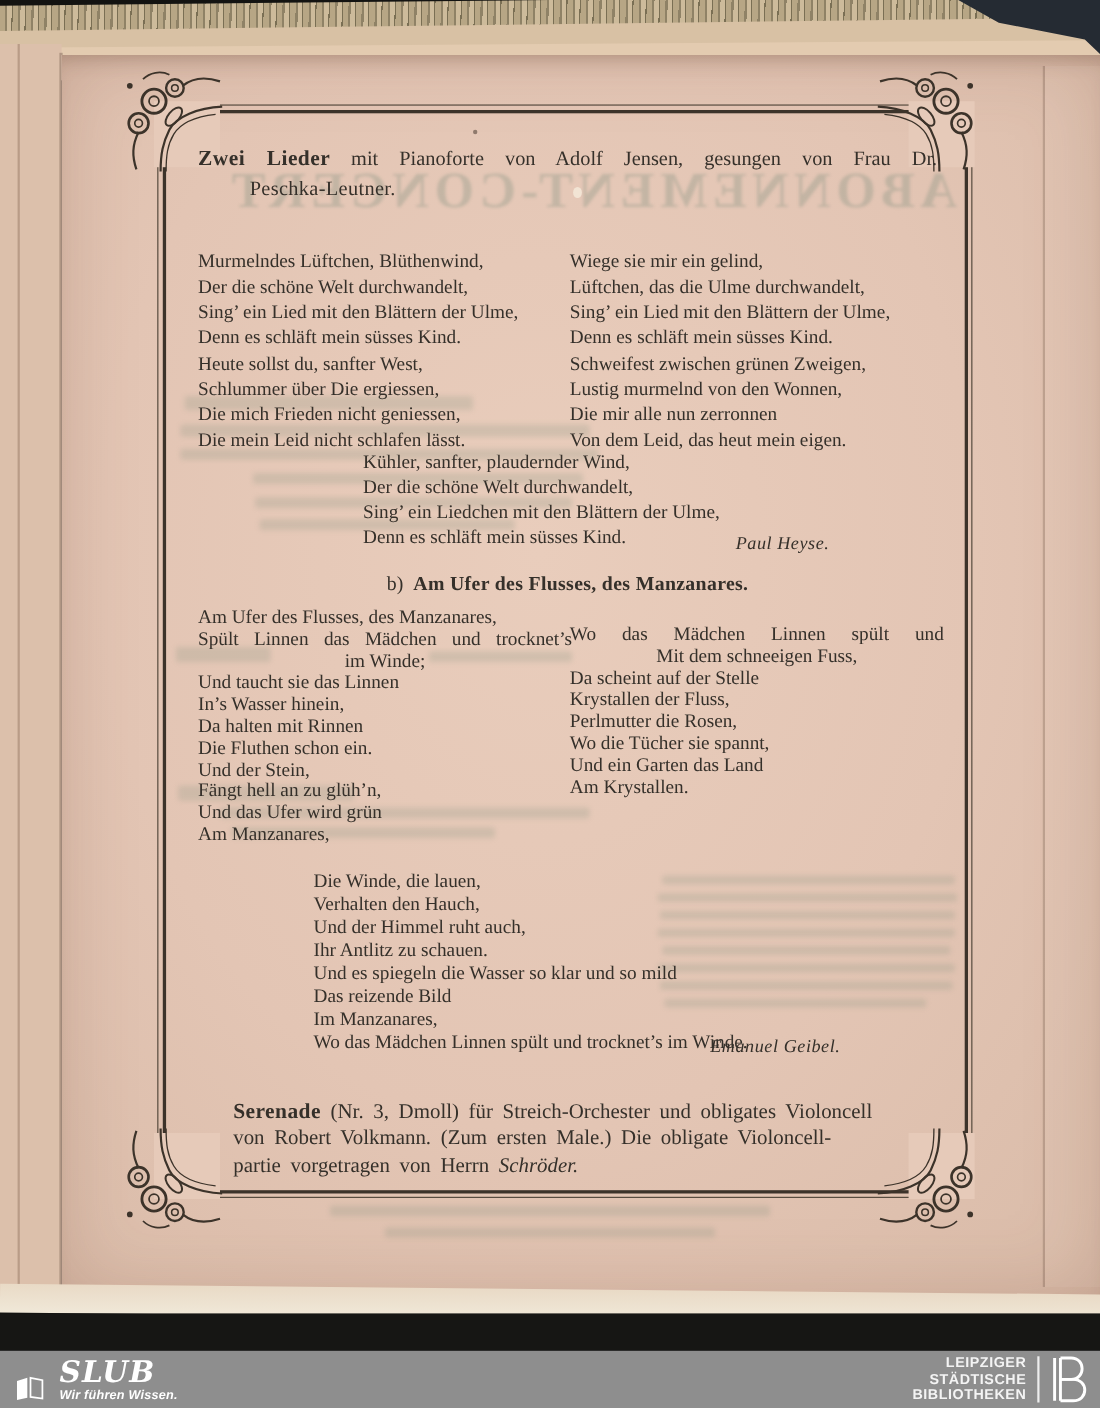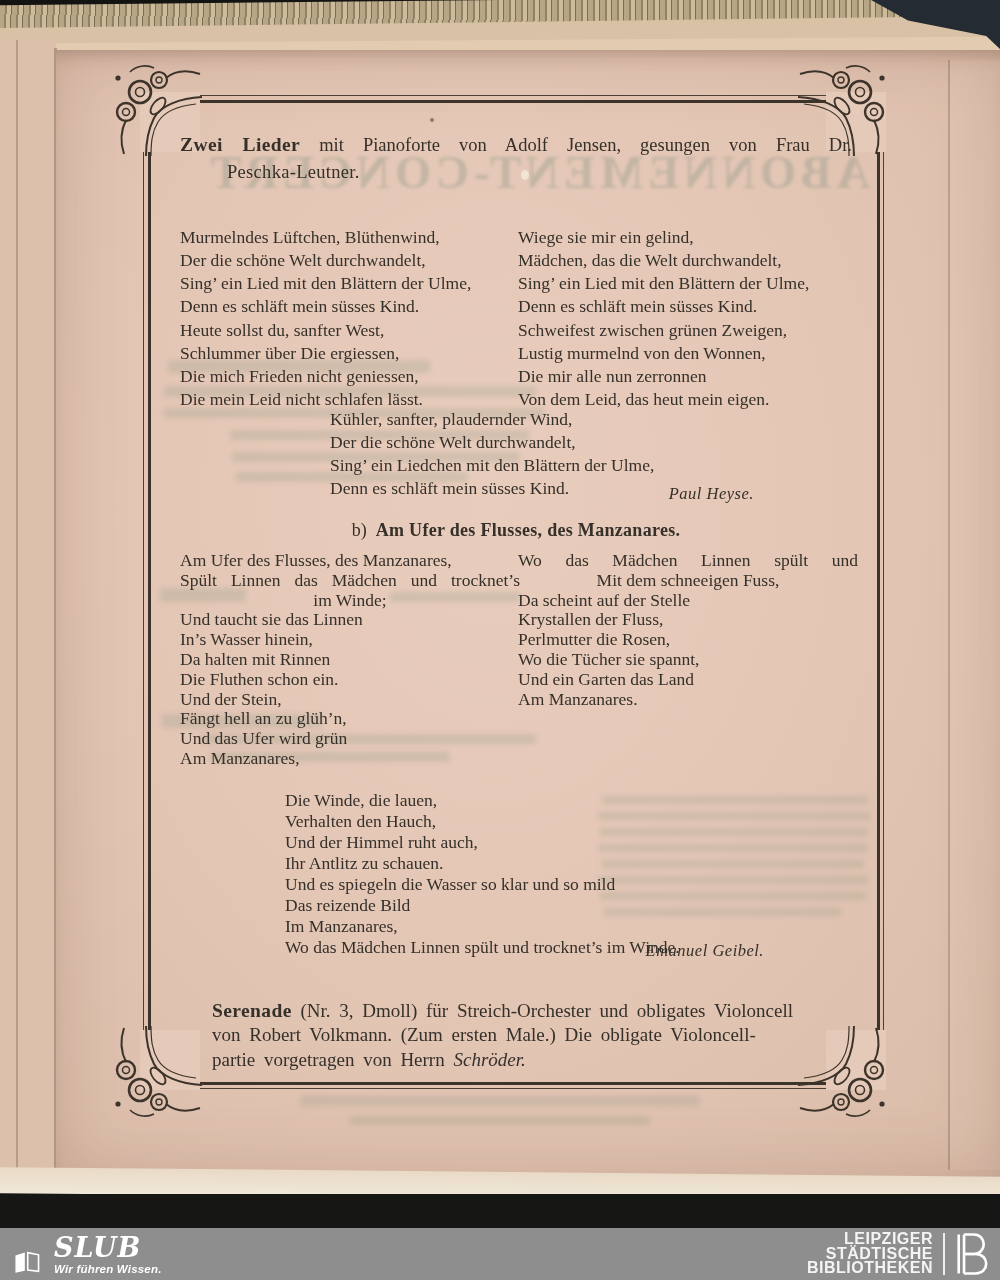--- a/index.html
+++ b/index.html
@@ -63,40 +63,40 @@
   .attribution{position:absolute;width:732px;text-align:right;font-size:16.5px;font-style:italic;letter-spacing:.5px;}
   #heyse{top:388px;padding-right:0;box-sizing:border-box;right:0;width:732px;padding-right:128px;}
   #geibel{top:845px;box-sizing:border-box;padding-right:118px;}
 
   .colB{position:absolute;width:340px;}
   .colB div{white-space:nowrap;line-height:19.8px;height:19.8px;}
   #b-left{left:30px;top:455px;}
   #b-right{left:368px;top:455px;}
   #b-left div:nth-child(2){white-space:normal;text-align:justify;text-align-last:justify;}
   #b-left div:nth-child(3){text-align:center;}
-  #b-right div:nth-child(1){white-space:normal;text-align:justify;text-align-last:justify;}
+  #b-right div:nth-child(1){white-space:normal;text-align:justify;text-align-last:justify;margin-top:16px;}
   #b-right div:nth-child(2){text-align:center;}
   #b-close{left:135px;top:694px;width:480px;}
   #b-close div{line-height:21px;height:21px;}
 
   .serenade{position:absolute;left:30px;top:878px;width:694px;font-size:19px;line-height:24.5px;
     word-spacing:4px;white-space:pre-line;text-indent:-32px;padding-left:32px;box-sizing:content-box;}
   .serenade .sbold{font-weight:bold;font-size:19.5px;letter-spacing:.4px;white-space:normal;}
   .serenade .sital{font-style:italic;}
 
   
   .footer-bar{position:absolute;left:0;top:1228px;width:1000px;height:52px;background:#8e8e8e;
     font-family:"Liberation Sans","DejaVu Sans",sans-serif;}
   .slub-group{position:absolute;left:14px;top:6px;display:flex;align-items:flex-end;font-style:italic;}
   .slub-icon{width:26px;height:26px;margin-top:4px;}
   .slub-text{margin-left:14px;color:#fff;}
   .slub-word{font-family:"DejaVu Serif","Liberation Serif",serif;font-weight:bold;font-size:27px;line-height:28px;letter-spacing:1px;}
   .slub-tag{font-size:11.5px;font-weight:bold;margin-top:1px;letter-spacing:.2px;}
   .lsb-group{position:absolute;right:8px;top:3px;display:flex;align-items:center;}
-  .lsb-lines{text-align:right;color:rgba(255,255,255,.9);font-weight:bold;font-size:16px;line-height:14.6px;letter-spacing:.5px;}
+  .lsb-lines{text-align:right;color:rgba(255,255,255,.9);font-weight:bold;font-size:13px;line-height:14.6px;letter-spacing:.5px;}
   .lsb-divider{width:2px;height:42px;background:rgba(255,255,255,.85);margin:0 7px 0 10px;}
   .lsb-logo{width:40px;height:46px;}
 </style>
 </head>
 <body>
 
 <div id="scan">
 
   <div class="edge-striations"></div>
   <div class="under-sheet-a"></div>
@@ -219,21 +219,21 @@
 
 
     <div class="colA stanza" id="a-left-1">
         <div>Murmelndes Lüftchen, Blüthenwind,</div>
         <div>Der die schöne Welt durchwandelt,</div>
         <div>Sing’ ein Lied mit den Blättern der Ulme,</div>
         <div>Denn es schläft mein süsses Kind.</div>
       </div>
     <div class="colA stanza" id="a-right-1">
         <div>Wiege sie mir ein gelind,</div>
-        <div>Mädchen, das die Welt durchwandelt,</div>
+        <div>Lüftchen, das die Ulme durchwandelt,</div>
         <div>Sing’ ein Lied mit den Blättern der Ulme,</div>
         <div>Denn es schläft mein süsses Kind.</div>
       </div>
     <div class="colA stanza" id="a-left-2">
         <div>Heute sollst du, sanfter West,</div>
         <div>Schlummer über Die ergiessen,</div>
         <div>Die mich Frieden nicht geniessen,</div>
         <div>Die mein Leid nicht schlafen lässt.</div>
       </div>
     <div class="colA stanza" id="a-right-2">
@@ -269,21 +269,21 @@
         <div>Am Manzanares,</div>
       </div>
     <div class="colB" id="b-right">
         <div>Wo das Mädchen Linnen spült und</div>
         <div>Mit dem schneeigen Fuss,</div>
         <div>Da scheint auf der Stelle</div>
         <div>Krystallen der Fluss,</div>
         <div>Perlmutter die Rosen,</div>
         <div>Wo die Tücher sie spannt,</div>
         <div>Und ein Garten das Land</div>
-        <div>Am Manzanares.</div>
+        <div>Am Krystallen.</div>
       </div>
     <div class="colB" id="b-close">
         <div>Die Winde, die lauen,</div>
         <div>Verhalten den Hauch,</div>
         <div>Und der Himmel ruht auch,</div>
         <div>Ihr Antlitz zu schauen.</div>
         <div>Und es spiegeln die Wasser so klar und so mild</div>
         <div>Das reizende Bild</div>
         <div>Im Manzanares,</div>
         <div>Wo das Mädchen Linnen spült und trocknet’s im Winde.</div>

